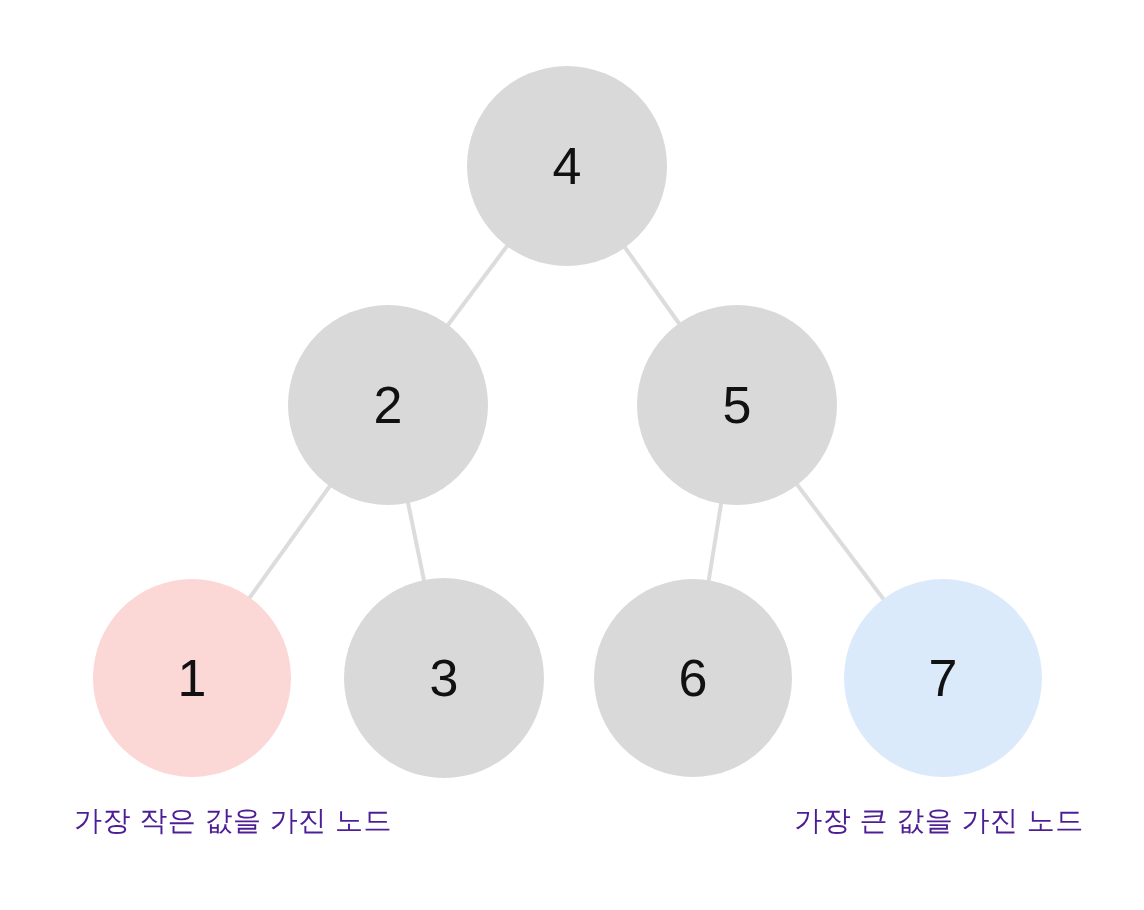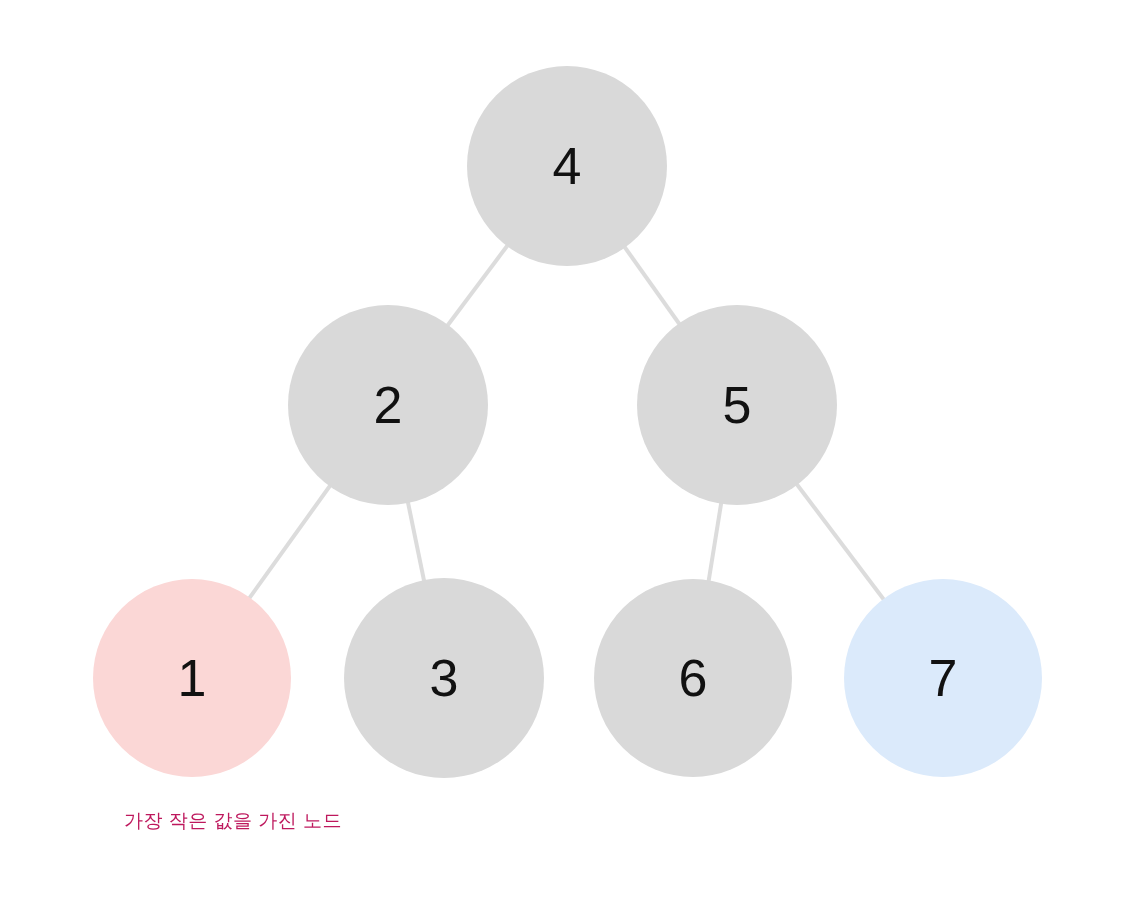--- a/index.html
+++ b/index.html
@@ -27,23 +27,23 @@
     fill: none;
   }
   .tree-node-label {
     font-family: "Liberation Sans", "DejaVu Sans", sans-serif;
     font-size: 52px;
     font-weight: 400;
   }
   .caption {
     position: absolute;
     transform: translate(-50%, -50%);
-    font-size: 19px;
+    font-size: 28px;
     font-weight: 400;
-    color: #be185d;
+    color: #4c1d95;
     white-space: nowrap;
     letter-spacing: 0.5px;
   }
 </style>
 </head>
 <body>
 
 <div class="stage">
   <svg class="tree" id="tree-svg" viewBox="0 0 1144 910" xmlns="http://www.w3.org/2000/svg">
       <line x1="567" y1="166" x2="388" y2="405" stroke="#dcdcdc" stroke-width="4" class="tree-edge"></line>
@@ -77,13 +77,14 @@
         <text x="693" y="678" text-anchor="middle" dominant-baseline="central" fill="#111111" class="tree-node-label">6</text>
       </g>
       <g>
         <circle cx="943" cy="678" r="99" fill="#dbeafb"></circle>
         <text x="943" y="678" text-anchor="middle" dominant-baseline="central" fill="#111111" class="tree-node-label">7</text>
       </g>
     </svg>
 
   <div class="caption" style="left: 233px; top: 821px;">가장 작은 값을 가진 노드</div>
 
+  <div class="caption" style="left: 939px; top: 821px;">가장 큰 값을 가진 노드</div>
 </div>
 
 </body></html>

